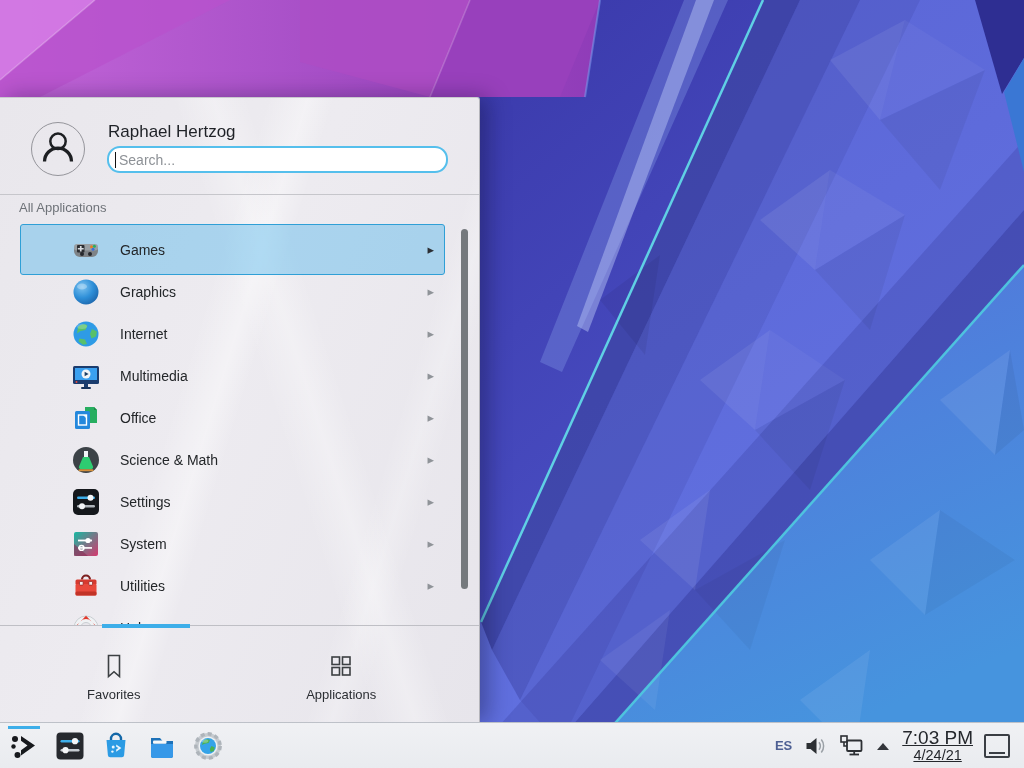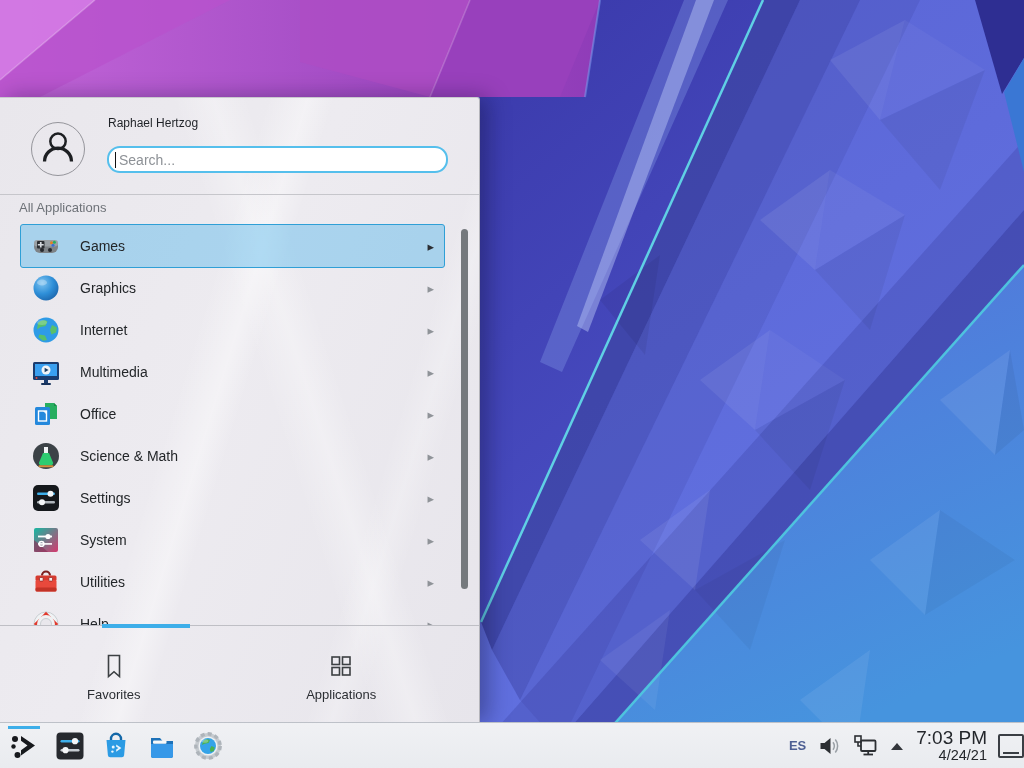--- a/index.html
+++ b/index.html
@@ -11,31 +11,31 @@
   .panel { position:absolute; left:0; top:97px; width:480px; height:625px;
     background:linear-gradient(115deg,#e9e7ec 0%,#edebf0 45%,#e7e5eb 100%);
     border-top:1px solid #c9c9ce; border-right:1px solid #b5b5bb; border-radius:0 3px 0 0;
     box-shadow:8px 0 22px rgba(10,10,40,.35); }
   .panel::after { content:""; position:absolute; inset:0; pointer-events:none;
     background:linear-gradient(107deg,transparent 40%,rgba(255,255,255,.38) 46%,transparent 50%),
                linear-gradient(72deg,transparent 55%,rgba(255,255,255,.30) 61%,transparent 66%),
                linear-gradient(107deg,transparent 74%,rgba(255,255,255,.22) 78%,transparent 82%); }
   .avatar { position:absolute; left:31px; top:24px; width:54px; height:54px; border:1px solid #95959b;
     border-radius:50%; display:flex; align-items:center; justify-content:center; z-index:2; }
-  .user-name { position:absolute; left:108px; top:18px; font-size:12px; color:#1f2227; z-index:2; }
+  .user-name { position:absolute; left:108px; top:24px; font-size:17px; color:#1f2227; z-index:2; }
   .search-box { position:absolute; left:107px; top:48px; width:341px; height:27px; background:#fff;
     border:2px solid #55bfec; border-radius:13px; display:flex; align-items:center; z-index:2; }
   .caret { width:1px; height:16px; background:#111; margin-left:6px; }
   .search-ph { margin-left:3px; font-size:14px; color:#8d9196; }
   .div1 { position:absolute; left:0; right:0; top:96px; height:1px; background:#c6c6cb; z-index:2; }
   .section-label { position:absolute; left:19px; top:102px; font-size:13px; color:#6e7278; z-index:2; }
 
   .app-list { position:absolute; left:0; top:124px; width:480px; height:403px; overflow:hidden; z-index:2; }
-  .row { position:absolute; left:20px; width:425px; height:44px; border:1px solid transparent; border-radius:3px;
-    display:flex; align-items:center; cursor:default; }
+  .row { position:absolute; left:20px; width:425px; height:51px; border:1px solid transparent; border-radius:3px;
+    display:flex; align-items:center; cursor:default;padding-left:40px; }
   .row.selected { background:rgba(61,174,233,.38); border-color:#2f9fd6; }
   .ric { width:32px; height:32px; margin-left:9px; flex:none; }
   .ric svg { width:32px; height:32px; display:block; }
   .rlabel { margin-left:18px; font-size:14px; color:#232629; }
   .arrow { margin-left:auto; margin-right:10px; font-size:13px; color:#8f9398; }
   .row.selected .arrow { color:#2b2e33; }
 
   .scrollbar { position:absolute; left:461px; top:131px; width:7px; height:360px; border-radius:4px;
     background:#75797d; z-index:3; }
 
@@ -47,23 +47,23 @@
   .tab-label { font-size:13px; color:#2b2e33; }
 
   
   .taskbar { position:absolute; left:0; top:722px; width:1024px; height:46px;
     background:linear-gradient(#f0f1f4,#e9ebef); border-top:1px solid rgba(110,115,130,.35);
     display:flex; align-items:center; z-index:5; }
   .tb-left { display:flex; gap:14px; padding-left:8px; }
   .tb-icon { position:relative; width:32px; height:32px; }
   .tb-icon svg { width:32px; height:32px; display:block; }
   .tb-icon.active::before { content:""; position:absolute; left:0; top:-4px; width:100%; height:3px; background:#3daee9; }
-  .tb-tray { margin-left:auto; display:flex; align-items:center; gap:11px; padding-right:0; }
+  .tb-tray { margin-left:auto; display:flex; align-items:center; gap:11px; padding-right:14px; }
   .kb-layout { font-size:13px; font-weight:bold; color:#4d5f93; }
-  .clock { text-align:right; color:#24272c; line-height:1.05; }
+  .clock { text-align:center; color:#24272c; line-height:1.05;text-decoration:underline; }
   .clock .time { font-size:19px; }
   .clock .date { font-size:14.5px; }
   .show-desktop { width:26px; height:24px; border:2px solid #3a3e44; border-radius:2px; position:relative; }
   .show-desktop::after { content:""; position:absolute; left:3px; right:3px; bottom:2px; height:2px; background:#3a3e44; }
 </style>
 </head>
 <body>
 
 <div id="screen">
 

